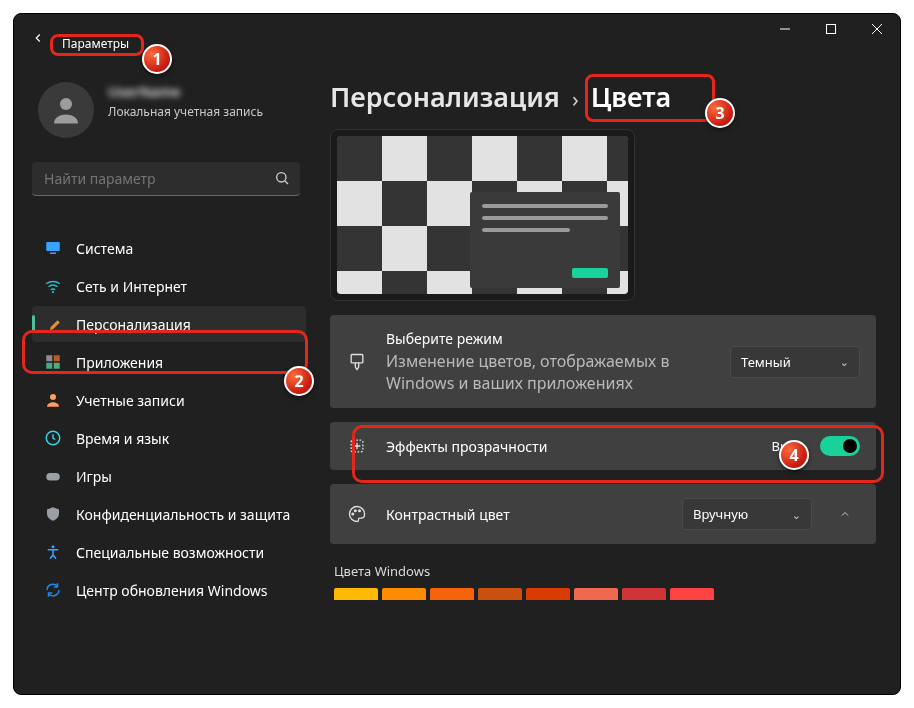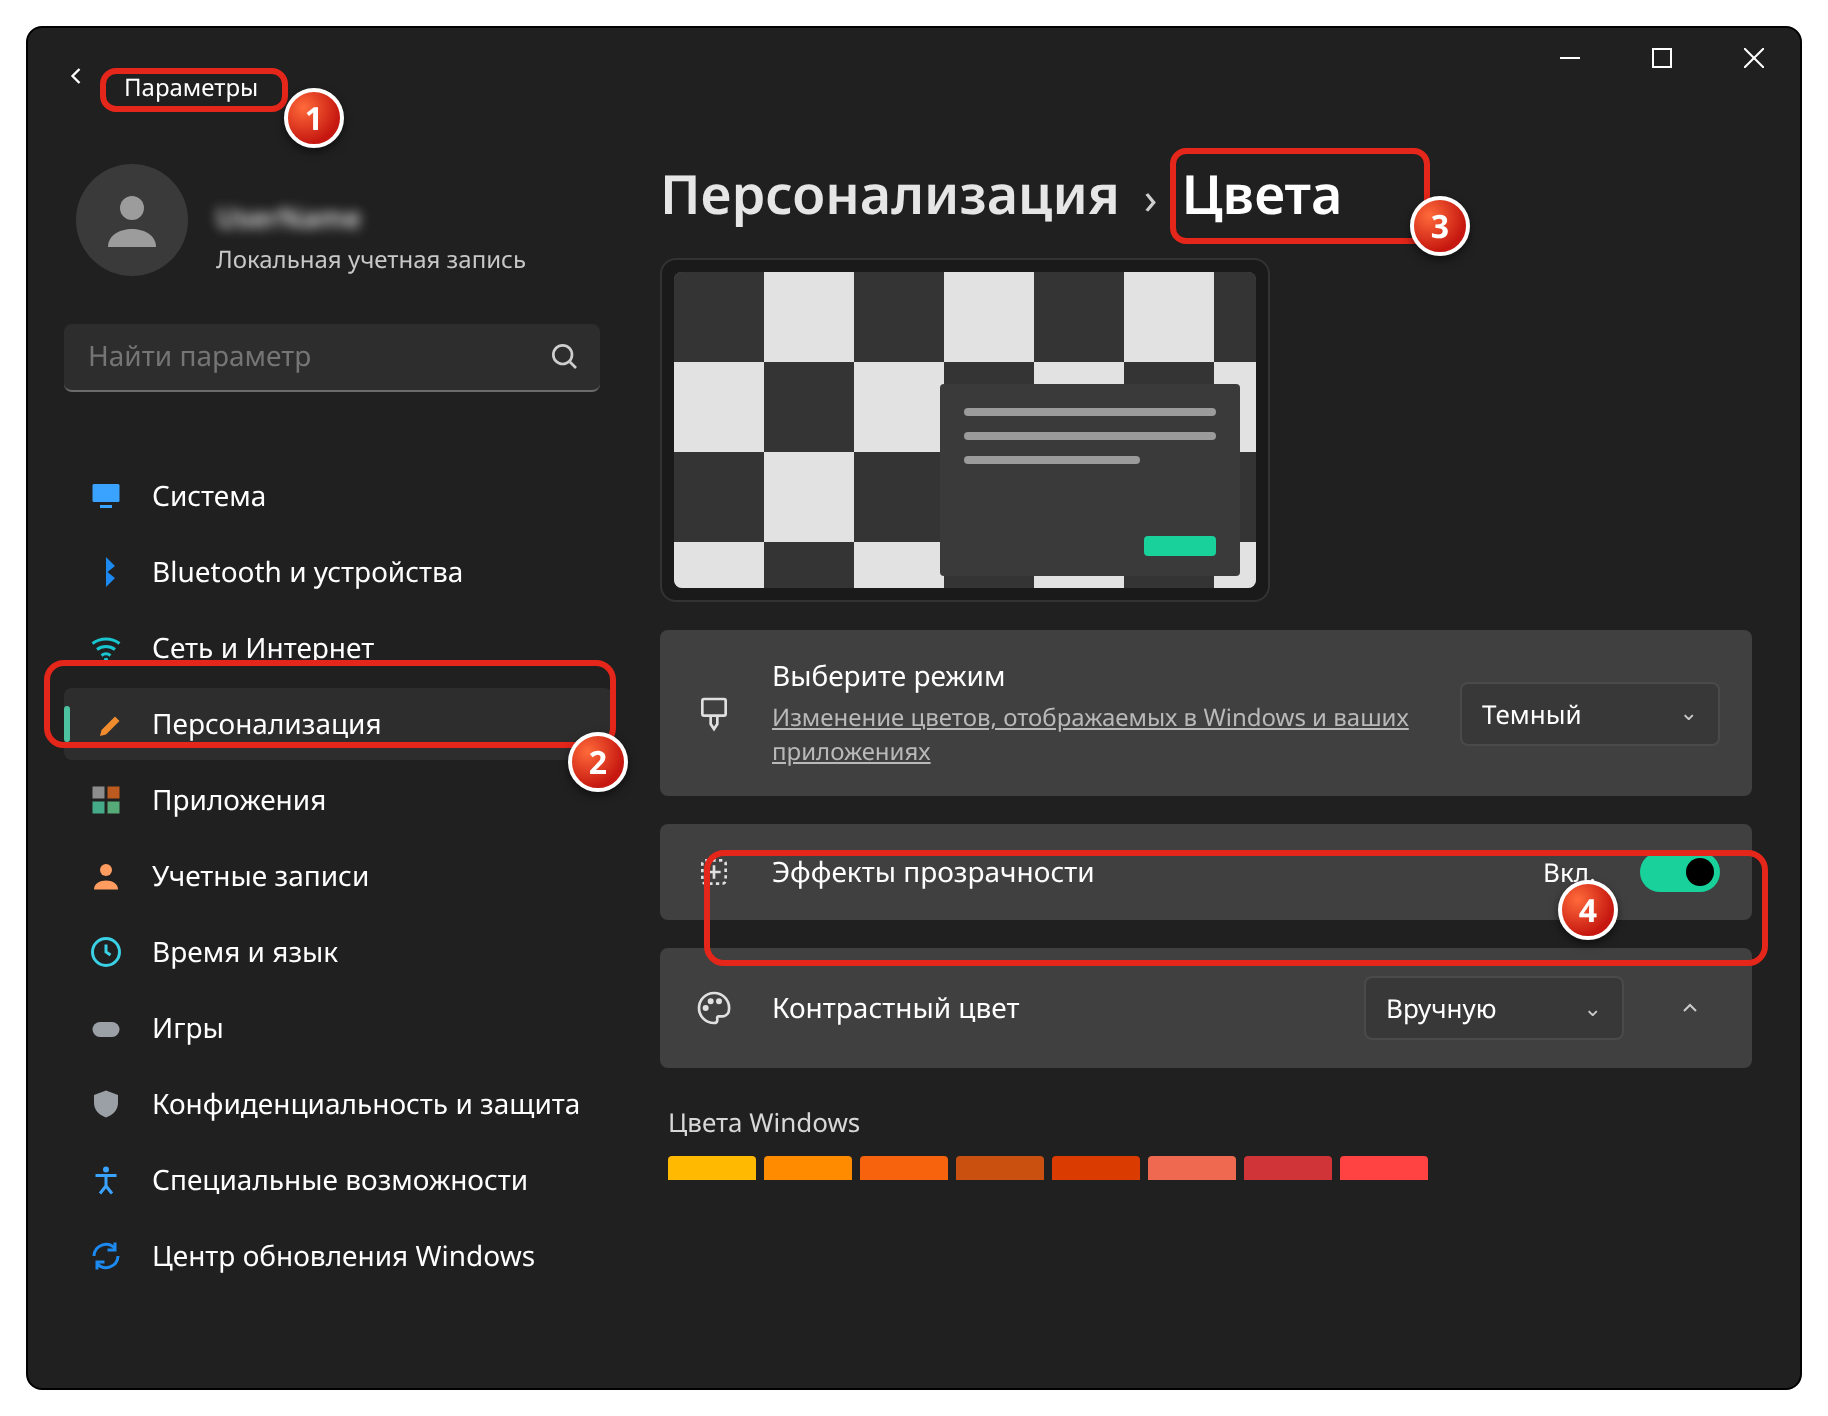--- a/index.html
+++ b/index.html
@@ -14,21 +14,21 @@
 .titlebar { height: 40px; display: flex; align-items: flex-end; padding: 0 8px; position: relative; }
 .back-btn { width: 32px; height: 32px; display:flex; align-items:center; justify-content:center; border-radius:4px; color:#fff; }
 .title { font-size: 12px; padding: 2px 8px; }
 .win-controls { position:absolute; right:0; top:0; display:flex; }
 .win-btn { width: 46px; height: 30px; display:flex; align-items:center; justify-content:center; color:#fff; }
 
 .body { display:flex; height: calc(100% - 40px); }
 
 
 .sidebar { width: 300px; padding: 6px 8px 0 18px; display:flex; flex-direction:column; }
-.user-block { display:flex; align-items:flex-end; gap:14px; padding: 22px 10px 22px 6px; }
+.user-block { display:flex; align-items:flex-start; gap:14px; padding: 22px 10px 22px 6px; }
 .avatar { width: 56px; height:56px; border-radius:50%; background:#3a3a3a; display:flex; align-items:center; justify-content:center; }
 .user-name { font-size:14px; font-weight:600; filter: blur(3px); opacity:.85; }
 .user-sub { font-size:12px; color:#c8c8c8; margin-top:2px; }
 
 .search { margin: 2px 6px 26px 0; position:relative; }
 .search input {
   width:100%; height:34px; background:#2d2d2d; border:none; border-bottom:1px solid #6b6b6b;
   border-radius:4px; padding: 0 36px 0 12px; color:#fff; font-size:14px;
 }
 .search .mag { position:absolute; right:10px; top:8px; color:#cfcfcf; }
@@ -68,21 +68,21 @@
 .mini-line.short { width:70%; }
 .mini-accent { position:absolute; right:12px; bottom:10px; width:36px; height:10px; background:#18d19b; border-radius:2px; }
 
 .card {
   background:#404040; border-radius:4px; margin:14px 4px 0 4px; padding:14px 16px;
   display:flex; align-items:center; gap:18px;
 }
 .card-icon { width:22px; color:#e0e0e0; display:flex; justify-content:center; }
 .card-text { flex:1; }
 .card-title { font-size:14px; }
-.card-sub { font-size:12px; color:#b9b9b9; margin-top:2px;text-decoration:underline; }
+.card-sub { font-size:16px; color:#b9b9b9; margin-top:2px; }
 .dropdown {
   width:130px; height:32px; background:#383838; border-radius:4px; border:1px solid #4a4a4a;
   display:flex; align-items:center; justify-content:space-between; padding:0 10px; font-size:13px;
 }
 .chevron { font-size:11px; color:#ccc; }
 .toggle-label { font-size:13px; margin-right:4px; }
 .toggle {
   width:40px; height:20px; border-radius:10px; background:#18d19b; position:relative;
 }
 .toggle::after {
@@ -184,28 +184,20 @@
               <svg width="18" height="18" viewBox="0 0 24 24">
                 <rect x="3" y="4" width="18" height="12" rx="1" fill="#3aa2ff"></rect>
                 <rect x="8" y="18" width="8" height="2" fill="#3aa2ff"></rect>
               </svg>
             </span>
             <span>Система</span>
           </div>
           <div class="nav-item">
             <span class="nav-icon">
               <svg width="18" height="18" viewBox="0 0 24 24">
-                <path d="M12 2l6 6-5 4 5 4-6 6V2z" fill="#1c8af0"></path>
-              </svg>
-            </span>
-            <span>Bluetooth и устройства</span>
-          </div>
-          <div class="nav-item">
-            <span class="nav-icon">
-              <svg width="18" height="18" viewBox="0 0 24 24">
                 <path d="M3 9a15 15 0 0118 0M6 13a10 10 0 0112 0M9 17a5 5 0 016 0" stroke="#19c6d0" stroke-width="2" fill="none"></path>
                 <circle cx="12" cy="20" r="1.5" fill="#19c6d0"></circle>
               </svg>
             </span>
             <span>Сеть и Интернет</span>
           </div>
           <div class="nav-item active">
             <span class="nav-icon">
               <svg width="18" height="18" viewBox="0 0 24 24">
                 <path d="M14 3l7 7-9 9-4 1 1-4 9-9z" fill="#f08c2e"></path>

